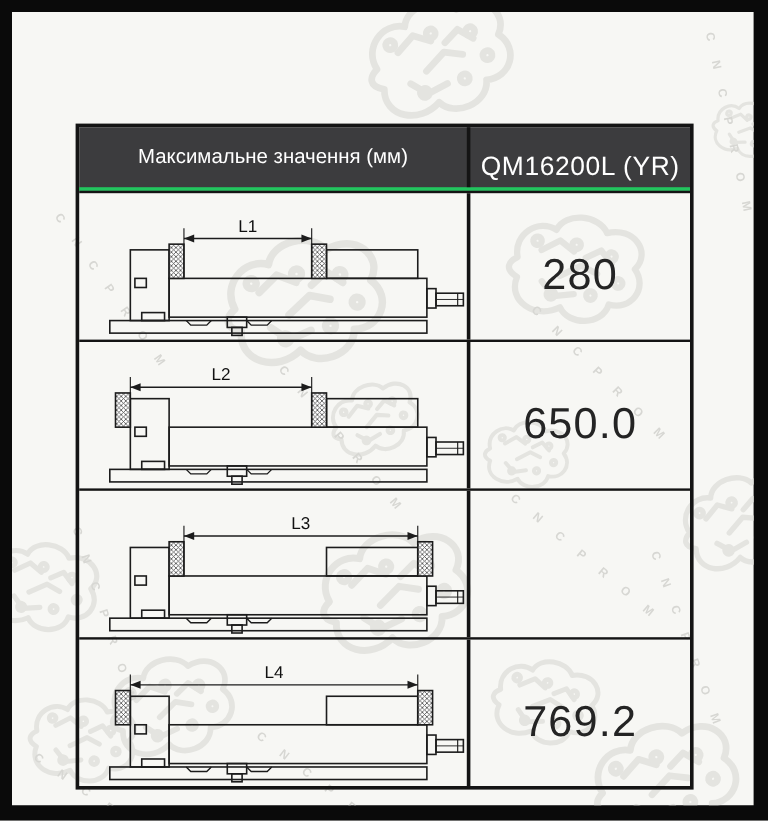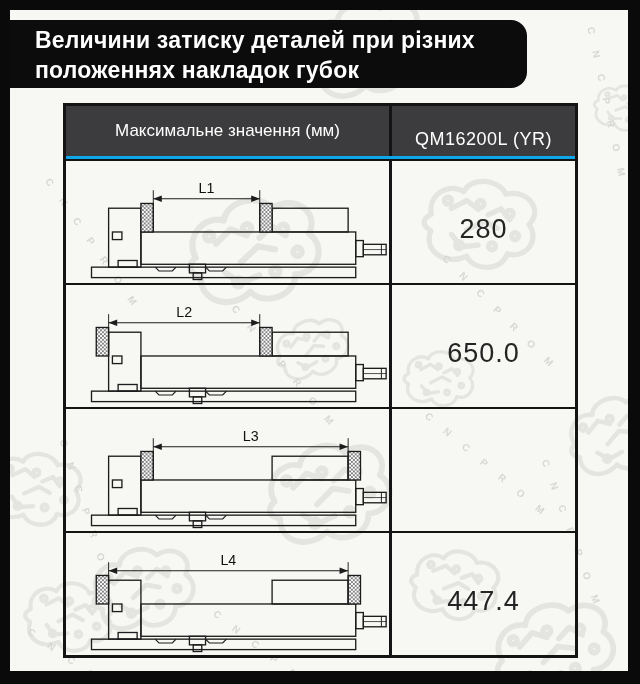--- a/index.html
+++ b/index.html
@@ -35,39 +35,39 @@
     letter-spacing:0.2px;
   }
   
   .tbl {
     position:absolute; left:53px; top:93px; z-index:2;
     width:515px; box-sizing:border-box;
     border:3px solid #141414;
   }
   .tbl-header {
     display:flex; height:50px;
-    border-bottom:3px solid #0ea5e9;
+    border-bottom:3px solid #22c55e;
   }
   .th {
     display:flex; align-items:center; justify-content:center;
     color:#ffffff; box-sizing:border-box;
   }
   .th-left { width:326px; border-right:3px solid #141414; font-size:17px; }
-  .th-right { flex:1; font-size:18px; letter-spacing:0.5px;margin-top:16px; }
+  .th-right { flex:1; font-size:22px; letter-spacing:0.5px;margin-top:16px; }
   .tbl-row { display:flex; height:122px; border-top:2px solid #141414; }
   .tbl-row:first-of-type { border-top:none; }
   .cell-draw {
     width:326px; box-sizing:border-box; border-right:3px solid #141414;
     position:relative;
   }
   .vise-slot { position:absolute; inset:0;margin-left:16px; }
   .vise-slot svg { display:block; width:100%; height:100%; }
   .cell-val {
     flex:1; display:flex; align-items:center; justify-content:center;
-    font-size:27px; color:#242424; letter-spacing:1px;
+    font-size:36px; color:#242424; letter-spacing:1px;
     padding-top:14px; box-sizing:border-box;
   }
 </style>
 </head>
 <body>
 
 <div class="page" style="border-color: rgb(10, 10, 10); background: rgb(247, 247, 244);">
 
   <svg width="0" height="0" style="position:absolute" aria-hidden="true">
     <defs>
@@ -158,24 +158,20 @@
     <div class="wm-letters" style="left: 438px; top: 243px; transform: rotate(45deg); color: rgb(215, 215, 211);">C N C P R O M</div>
     <div class="wm-letters" style="left: 228px; top: 293px; transform: rotate(50deg); color: rgb(215, 215, 211);">C N C P R O M</div>
     <div class="wm-letters" style="left: 58px; top: 428px; transform: rotate(72deg); color: rgb(215, 215, 211);">C N C P R O M</div>
     <div class="wm-letters" style="left: 420px; top: 400px; transform: rotate(40deg); color: rgb(215, 215, 211);">C N C P R O M</div>
     <div class="wm-letters" style="left: 208px; top: 598px; transform: rotate(38deg); color: rgb(215, 215, 211);">C N C P R O M</div>
     <div class="wm-letters" style="left: 22px; top: 616px; transform: rotate(35deg); color: rgb(215, 215, 211);">C N C P R O M</div>
     <div class="wm-letters" style="left: 540px; top: 448px; transform: rotate(70deg); color: rgb(215, 215, 211);">C N C P R O M</div>
     <div class="wm-letters" style="left: 42px; top: 166px; transform: rotate(55deg); color: rgb(215, 215, 211);">C N C P R O M</div>
   </div>
 
-  <div class="banner" style="background: rgb(12, 12, 12);">
-    <div class="banner-line">Величини затиску деталей при різних</div>
-    <div class="banner-line">положеннях накладок губок</div>
-  </div>
 
   <div class="tbl">
     <div class="tbl-header" style="background: rgb(60, 60, 62);">
       <div class="th th-left">Максимальне значення (мм)</div>
       <div class="th th-right">QM16200L (YR)</div>
     </div>
 
     <div class="tbl-row">
       <div class="cell-draw">
         <div class="vise-slot">
@@ -317,17 +313,17 @@
               <line x1="315" y1="84" x2="315" y2="95" stroke="#1c1c1c" stroke-width="1"></line>
               <line x1="28" y1="27" x2="28" y2="70" stroke="#1c1c1c" stroke-width="1"></line>
               <line x1="280" y1="27" x2="280" y2="70" stroke="#1c1c1c" stroke-width="1"></line>
               <line x1="28" y1="36" x2="280" y2="36" stroke="#1c1c1c" stroke-width="1.2"></line>
               <path d="M28,36 l9,-3.5 v7 z" fill="#1c1c1c"></path>
               <path d="M280,36 l-9,-3.5 v7 z" fill="#1c1c1c"></path>
               <text x="154" y="30" text-anchor="middle" font-size="15" font-family="'Liberation Sans', sans-serif" fill="#111111">L4</text>
             </svg>
           </div>
       </div>
-      <div class="cell-val">447.4</div>
+      <div class="cell-val">769.2</div>
     </div>
   </div>
 
 </div>
 
 </body></html>

